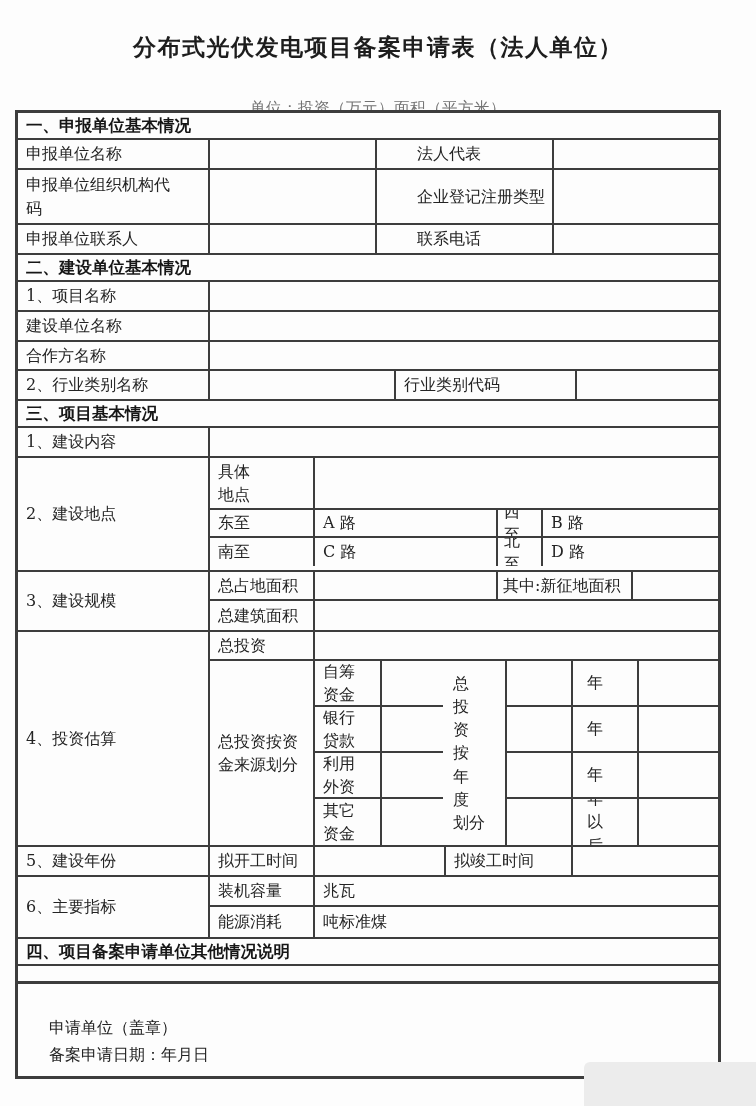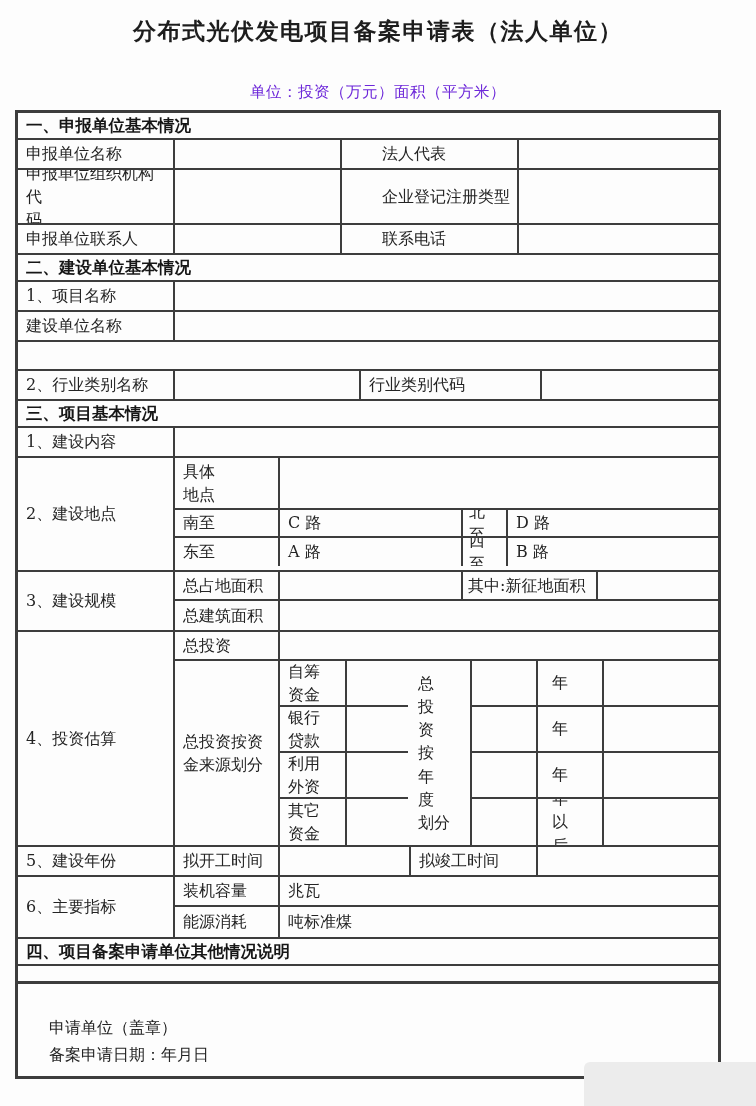--- a/index.html
+++ b/index.html
@@ -6,32 +6,32 @@
   html,body { background:#ffffff; }
   .page {
     position: relative;
     width: 756px; height: 1106px;
     background: #fdfdfd;
     font-family: "DejaVu Serif", "Liberation Serif", serif;
     color: #242424;
     overflow: hidden;
   }
   .title {
-    padding-top: 16px;
+    padding-top: 32px;
     text-align: center;
     font-size: 23px;
     font-weight: bold;
     letter-spacing: 1.5px;
     color: #1d1d1d;
   }
   .unit-note {
     margin-top: 35px;
     text-align: center;
     font-size: 15.5px;
-    color: #6d28d9;
+    color: #737373;
     letter-spacing: 0.5px;
   }
   .tbl {
     position: absolute;
     left: 15px; top: 110px;
     width: 706px;
     border: 3px solid #3d3d3d;
     background: #fdfdfd;
   }
   .r { display: flex; border-bottom: 2px solid #3d3d3d; }
@@ -53,21 +53,21 @@
     padding-left: 8px;
     font-weight: bold;
     font-size: 16.5px;
     color: #161616;
   }
   .block { display: flex; padding: 0; }
   .sub { flex: 1; display: flex; flex-direction: column; }
   .sr { display: flex; border-bottom: 2px solid #3d3d3d; }
   .sr:last-child { border-bottom: none; }
   .pre { white-space: pre-line; }
-  .w172 { width: 157px; }
+  .w172 { width: 192px; }
   .w167 { width: 167px; }
   .w177 { width: 177px; padding-left: 40px; }
   .w186 { width: 186px; }
   .w181 { width: 181px; }
   .w105 { width: 105px; }
   .w183 { width: 183px; }
   .w45  { width: 45px; padding-left: 6px; }
   .w135 { width: 135px; padding-left: 5px; }
   .w131 { width: 131px; }
   .w127 { width: 127px; }
@@ -131,20 +131,21 @@
     <div class="r sec">二、建设单位基本情况</div>
     <div class="r h30">
       <div class="c w172">1、项目名称</div>
       <div class="c f1 last"></div>
     </div>
     <div class="r h30">
       <div class="c w172">建设单位名称</div>
       <div class="c f1 last"></div>
     </div>
     <div class="r h29">
+      <div class="c w172">合作方名称</div>
       <div class="c f1 last"></div>
     </div>
     <div class="r h30">
       <div class="c w172">2、行业类别名称</div>
       <div class="c w186"></div>
       <div class="c w181">行业类别代码</div>
       <div class="c f1 last"></div>
     </div>
 
     <div class="r sec">三、项目基本情况</div>
@@ -153,32 +154,32 @@
       <div class="c f1 last"></div>
     </div>
 
     <div class="r block" style="height:114px">
       <div class="c w172">2、建设地点</div>
       <div class="sub">
         <div class="sr h52">
           <div class="c w105 pre">具体
 地点</div>
           <div class="c f1 last"></div>
+        </div>
+        <div class="sr h28">
+          <div class="c w105">东至</div>
+          <div class="c w183">A 路</div>
+          <div class="c w45">西至</div>
+          <div class="c f1 last">B 路</div>
         </div>
         <div class="sr h28">
           <div class="c w105">南至</div>
           <div class="c w183">C 路</div>
           <div class="c w45">北至</div>
           <div class="c f1 last">D 路</div>
-        </div>
-        <div class="sr h28">
-          <div class="c w105">东至</div>
-          <div class="c w183">A 路</div>
-          <div class="c w45">西至</div>
-          <div class="c f1 last">B 路</div>
         </div>
       </div>
     </div>
 
     <div class="r block" style="height:60px">
       <div class="c w172">3、建设规模</div>
       <div class="sub">
         <div class="sr h29">
           <div class="c w105">总占地面积</div>
           <div class="c w183"></div>

